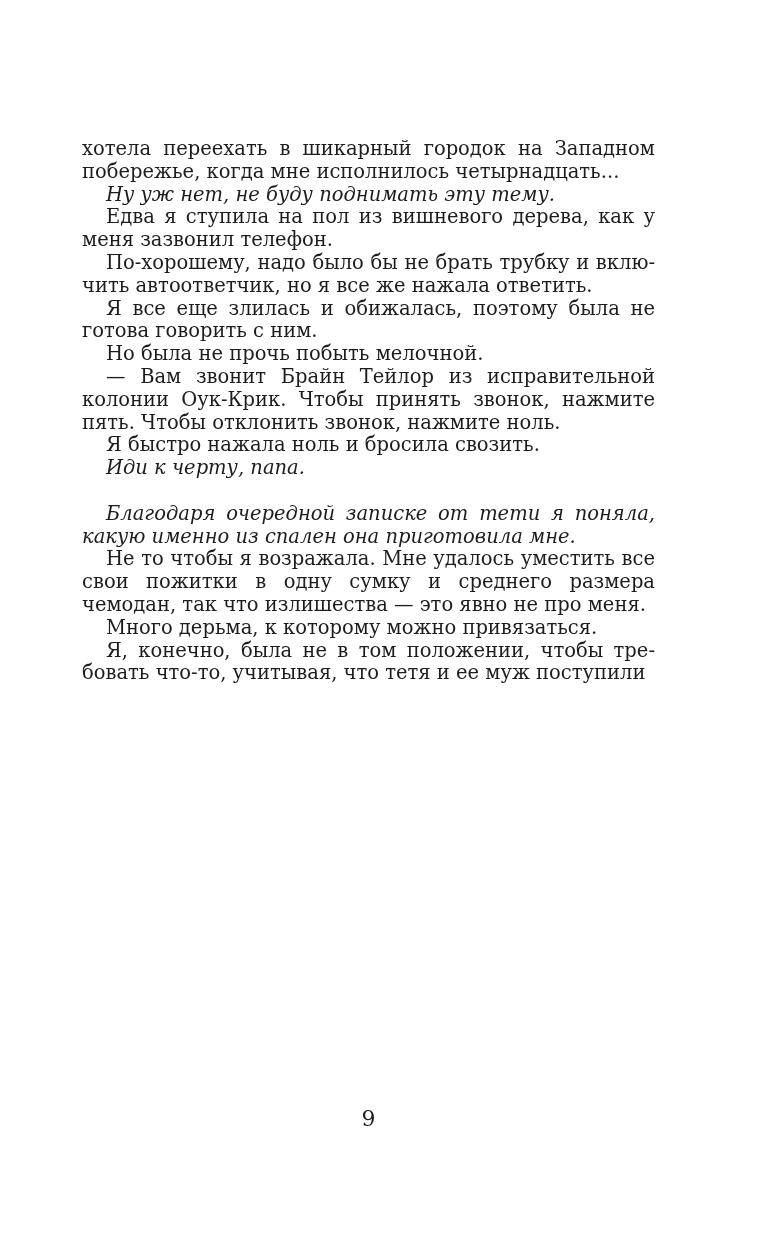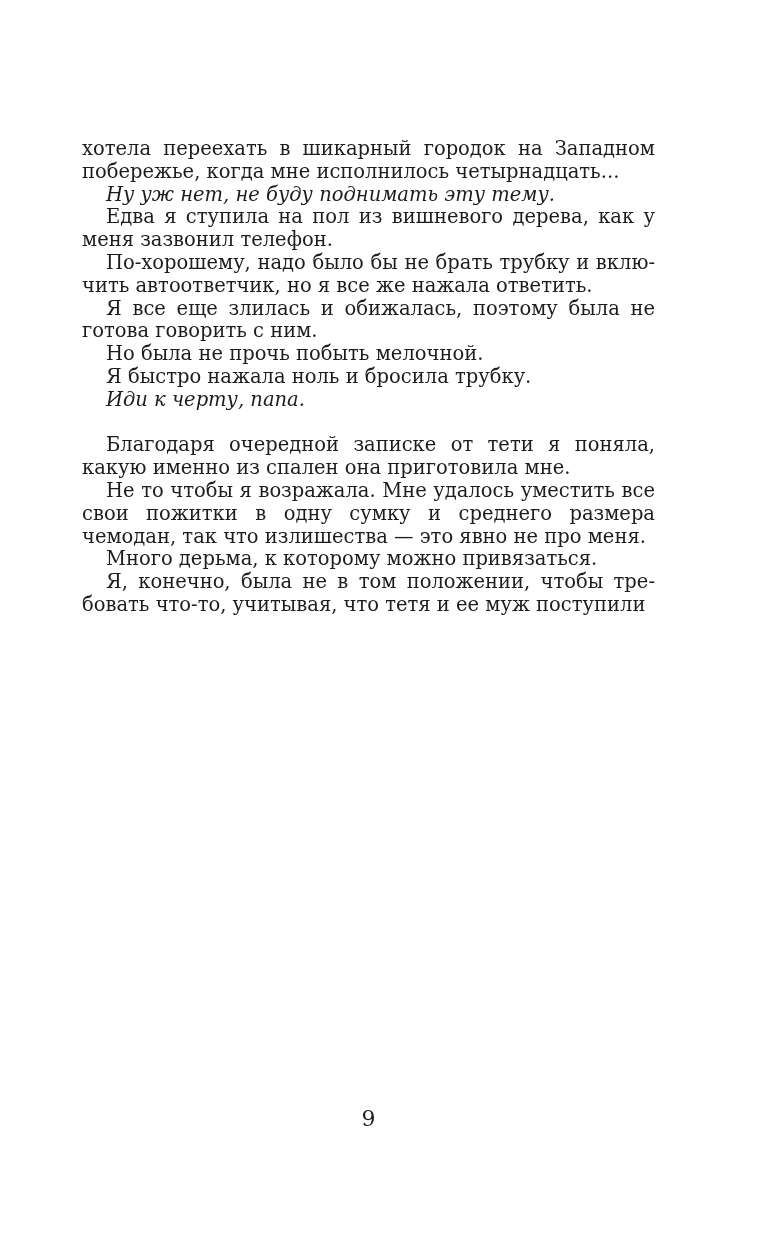--- a/index.html
+++ b/index.html
@@ -34,20 +34,21 @@
     -webkit-hyphens: manual;
   }
   .text-block p.no-indent {
     text-indent: 0;
   }
   .text-block p.italic {
     font-style: italic;
   }
   .text-block p.section-start {
     margin-top: 22.8px;
+    font-style: italic;
   }
   .page-number {
     position: absolute;
     left: 82px;
     top: 1107px;
     width: 573px;
     text-align: center;
     color: #1d1d1d;
     font-family: "DejaVu Serif", serif;
     font-size: 22px;
@@ -58,21 +59,22 @@
 <body>
 
 <div class="book-page">
   <div class="text-block">
     <p class="no-indent">хотела переехать в шикарный городок на Западном побережье, когда мне исполнилось четырнадцать...</p>
     <p class="italic">Ну уж нет, не буду поднимать эту тему.</p>
     <p>Едва я ступила на пол из вишневого дерева, как у меня зазвонил телефон.</p>
     <p>По-хорошему, надо было бы не брать трубку и вклю­чить автоответчик, но я все же нажала ответить.</p>
     <p>Я все еще злилась и обижалась, поэтому была не готова говорить с ним.</p>
     <p>Но была не прочь побыть мелочной.</p>
-    <p>Я быстро нажала ноль и бросила трубку.</p>
+    <p>— Вам звонит Брайн Тейлор из исправительной колонии Оук-Крик. Чтобы принять звонок, нажмите пять. Чтобы отклонить звонок, нажмите ноль.</p>
+    <p>Я быстро нажала ноль и бросила свозить.</p>
     <p class="italic">Иди к черту, папа.</p>
     <p class="section-start">Благодаря очередной записке от тети я поняла, какую именно из спален она приготовила мне.</p>
     <p>Не то чтобы я возражала. Мне удалось уместить все свои пожитки в одну сумку и среднего размера чемодан, так что излишества — это явно не про меня.</p>
     <p>Много дерьма, к которому можно привязаться.</p>
     <p>Я, конечно, была не в том положении, чтобы тре­бовать что-то, учитывая, что тетя и ее муж поступили</p>
   </div>
   <div class="page-number">9</div>
 </div>
 
 </body></html>

